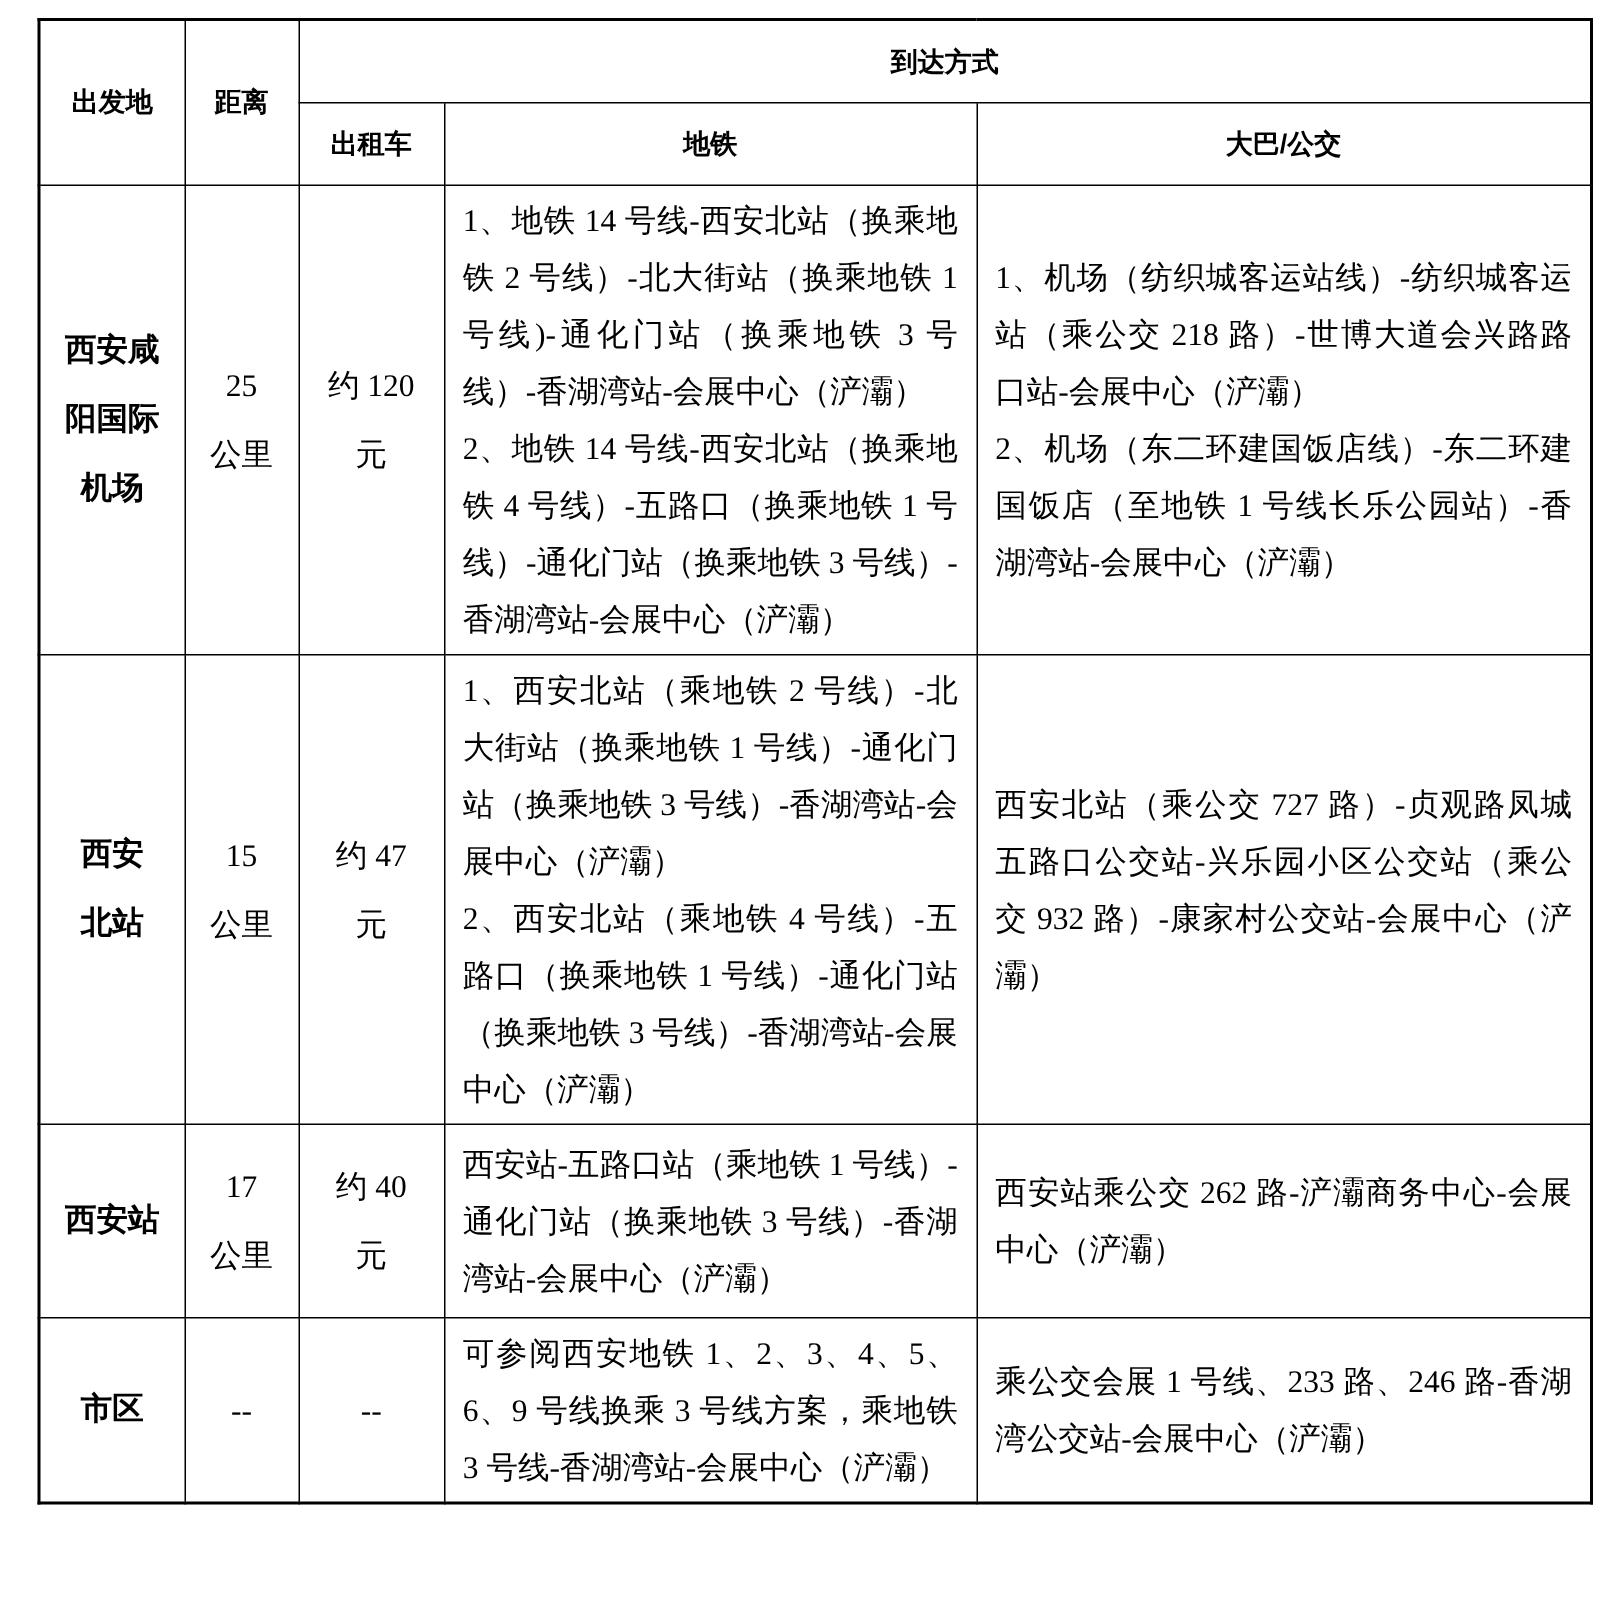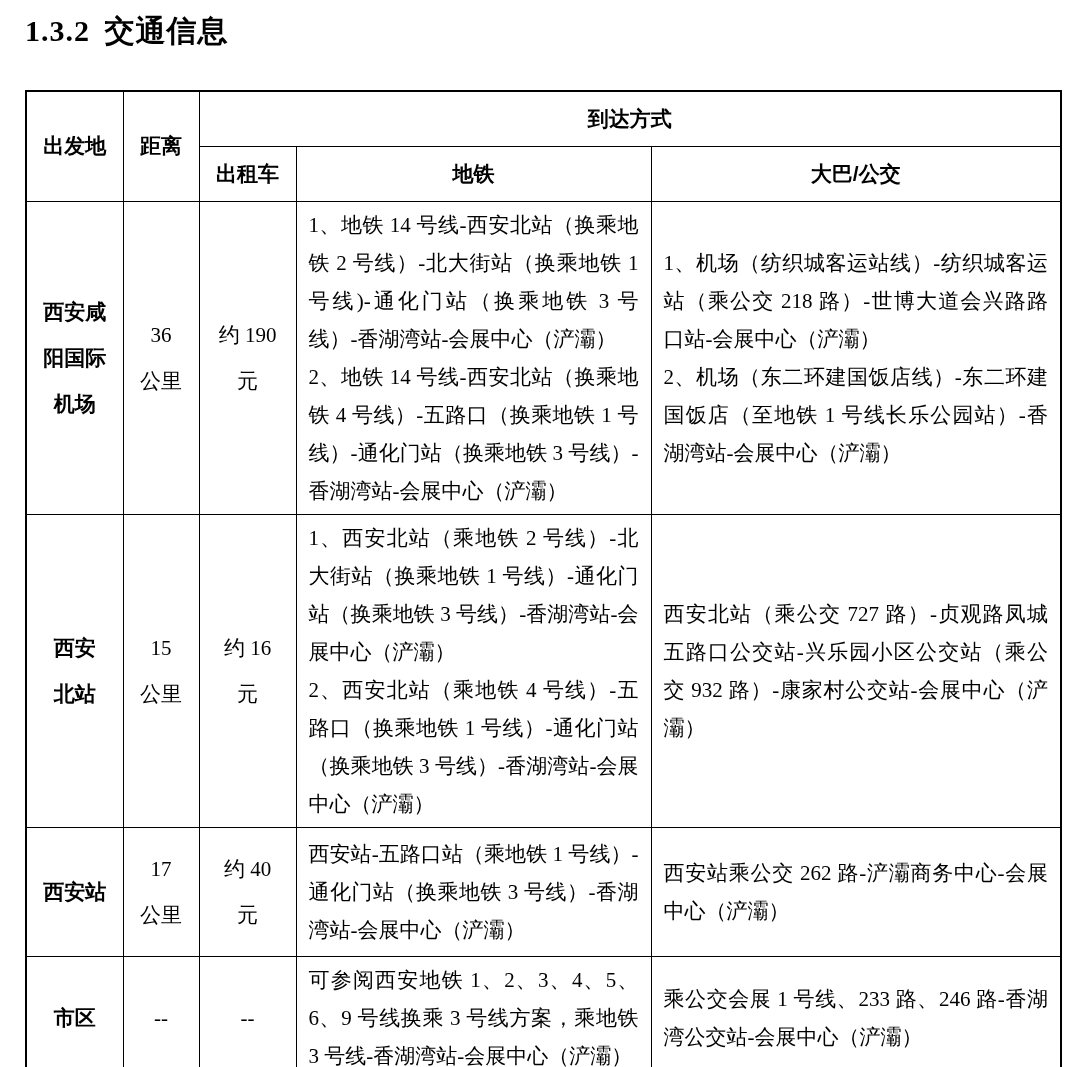--- a/index.html
+++ b/index.html
@@ -38,21 +38,21 @@
   }
   col.c-origin { width: 97px; }
   col.c-dist   { width: 76px; }
   col.c-taxi   { width: 97px; }
   col.c-metro  { width: 355px; }
   col.c-bus    { width: 410px; }
 
   th {
     font-family: "Liberation Sans", "DejaVu Sans", sans-serif;
     font-weight: bold;
-    font-size: 21px;
+    font-size: 18px;
     text-align: center;
   }
   tr.hdr-top th { height: 55px; }
   tr.hdr-sub th { height: 55px; margin-left: 44px; }
 
   td.cell-center {
     text-align: center;
     white-space: pre-line;
     font-size: 21px;
     line-height: 46px;
@@ -72,24 +72,20 @@
   tr.row-1 { height: 308px; }
   tr.row-2 { height: 304px; }
   tr.row-3 { height: 118px; }
   tr.row-4 { height: 110px; }
 </style>
 </head>
 <body>
 
 <div class="page">
 
-  <div class="doc-title">
-    <span class="t-num">1.3.2</span>
-    <span class="t-txt">交通信息</span>
-  </div>
 
   <table class="transport">
     <colgroup>
       <col class="c-origin">
       <col class="c-dist">
       <col class="c-taxi">
       <col class="c-metro">
       <col class="c-bus">
     </colgroup>
     <thead>
@@ -103,40 +99,40 @@
         <th>地铁</th>
         <th>大巴/公交</th>
       </tr>
     </thead>
     <tbody>
 
       <tr class="row-1">
         <td class="cell-center cell-origin">西安咸
 阳国际
 机场</td>
-        <td class="cell-center">36
+        <td class="cell-center">25
 公里</td>
-        <td class="cell-center">约 190
+        <td class="cell-center">约 120
 元</td>
         <td class="cell-route">
           <p class="para">1、地铁 14 号线-西安北站（换乘地铁 2 号线）-北大街站（换乘地铁 1 号线)-通化门站（换乘地铁 3 号线）-香湖湾站-会展中心（浐灞）</p>
           <p class="para">2、地铁 14 号线-西安北站（换乘地铁 4 号线）-五路口（换乘地铁 1 号线）-通化门站（换乘地铁 3 号线）-香湖湾站-会展中心（浐灞）</p>
         </td>
         <td class="cell-route">
           <p class="para">1、机场（纺织城客运站线）-纺织城客运站（乘公交 218 路）-世博大道会兴路路口站-会展中心（浐灞）</p>
           <p class="para">2、机场（东二环建国饭店线）-东二环建国饭店（至地铁 1 号线长乐公园站）-香湖湾站-会展中心（浐灞）</p>
         </td>
       </tr>
 
       <tr class="row-2">
         <td class="cell-center cell-origin">西安
 北站</td>
         <td class="cell-center">15
 公里</td>
-        <td class="cell-center">约 16
+        <td class="cell-center">约 47
 元</td>
         <td class="cell-route">
           <p class="para">1、西安北站（乘地铁 2 号线）-北大街站（换乘地铁 1 号线）-通化门站（换乘地铁 3 号线）-香湖湾站-会展中心（浐灞）</p>
           <p class="para">2、西安北站（乘地铁 4 号线）-五路口（换乘地铁 1 号线）-通化门站（换乘地铁 3 号线）-香湖湾站-会展中心（浐灞）</p>
         </td>
         <td class="cell-route">
           <p class="para">西安北站（乘公交 727 路）-贞观路凤城五路口公交站-兴乐园小区公交站（乘公交 932 路）-康家村公交站-会展中心（浐灞）</p>
         </td>
       </tr>
 

